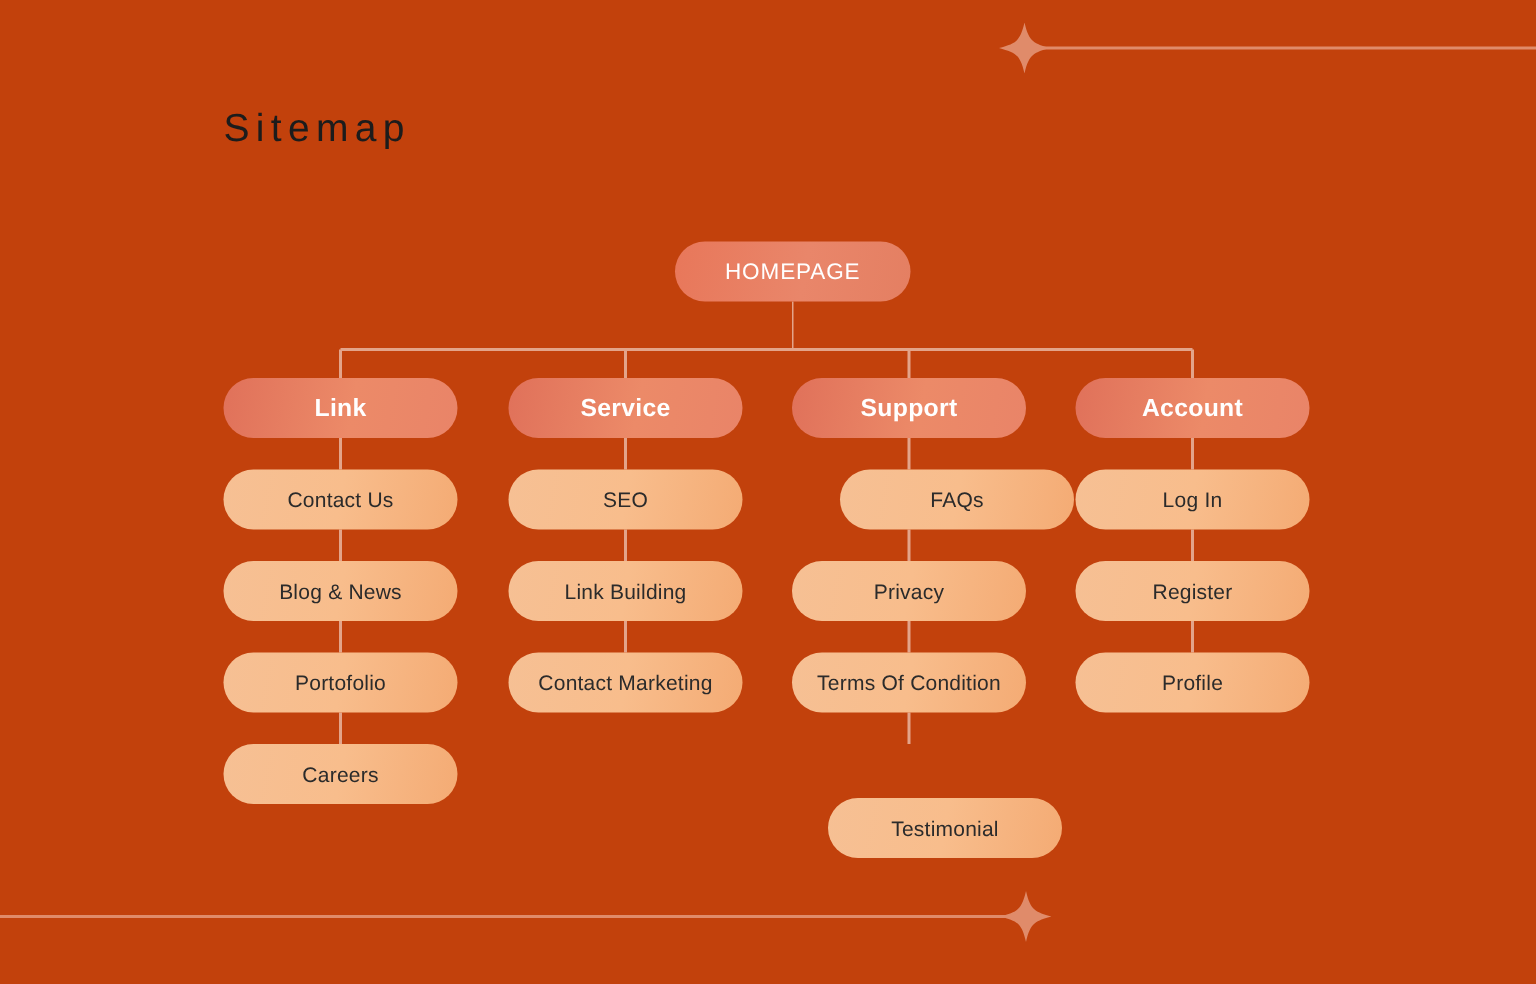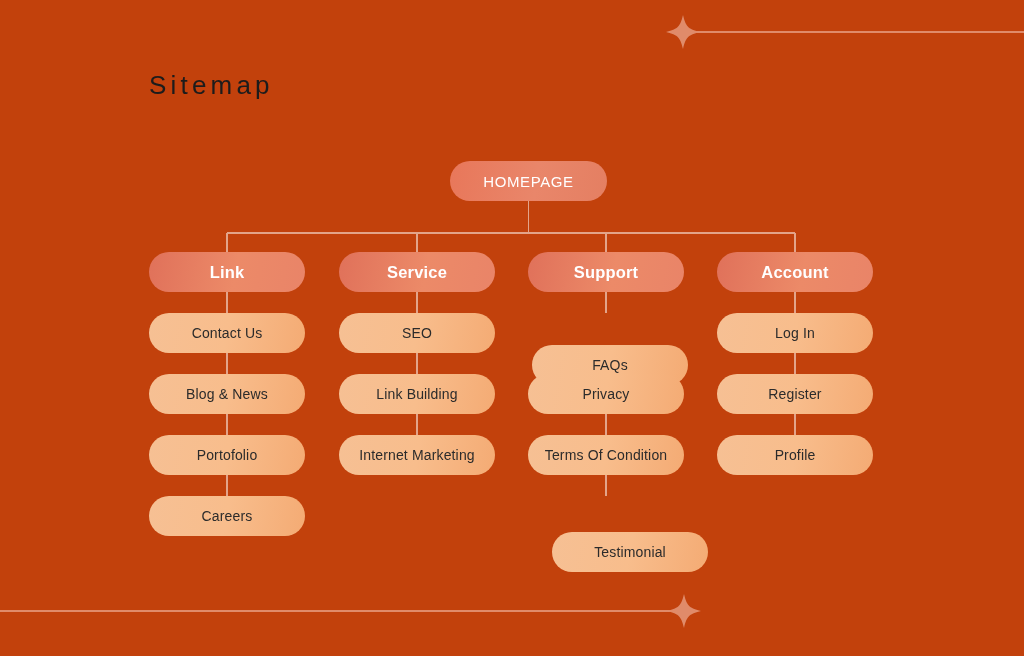--- a/index.html
+++ b/index.html
@@ -157,26 +157,26 @@
       <div class="node node-cat" style="left: 339px; top: 252px; width: 156px; height: 40px;">
         <span>Service</span>
       </div>
       <div class="node node-leaf" style="left: 339px; top: 313px; width: 156px; height: 40px;">
         <span>SEO</span>
       </div>
       <div class="node node-leaf" style="left: 339px; top: 374px; width: 156px; height: 40px;">
         <span>Link Building</span>
       </div>
       <div class="node node-leaf" style="left: 339px; top: 435px; width: 156px; height: 40px;">
-        <span>Internet Marketing</span>
+        <span>Contact Marketing</span>
       </div>
       <div class="node node-cat" style="left: 528px; top: 252px; width: 156px; height: 40px;">
         <span>Support</span>
       </div>
-      <div class="node node-leaf" style="left: 532px; top: 313px; width: 156px; height: 40px; margin-top: 32px;">
+      <div class="node node-leaf" style="left: 560px; top: 313px; width: 156px; height: 40px;">
         <span>FAQs</span>
       </div>
       <div class="node node-leaf" style="left: 528px; top: 374px; width: 156px; height: 40px;">
         <span>Privacy</span>
       </div>
       <div class="node node-leaf" style="left: 528px; top: 435px; width: 156px; height: 40px;">
         <span>Terms Of Condition</span>
       </div>
       <div class="node node-leaf" style="left: 552px; top: 496px; width: 156px; height: 40px; margin-top: 36px;">
         <span>Testimonial</span>

